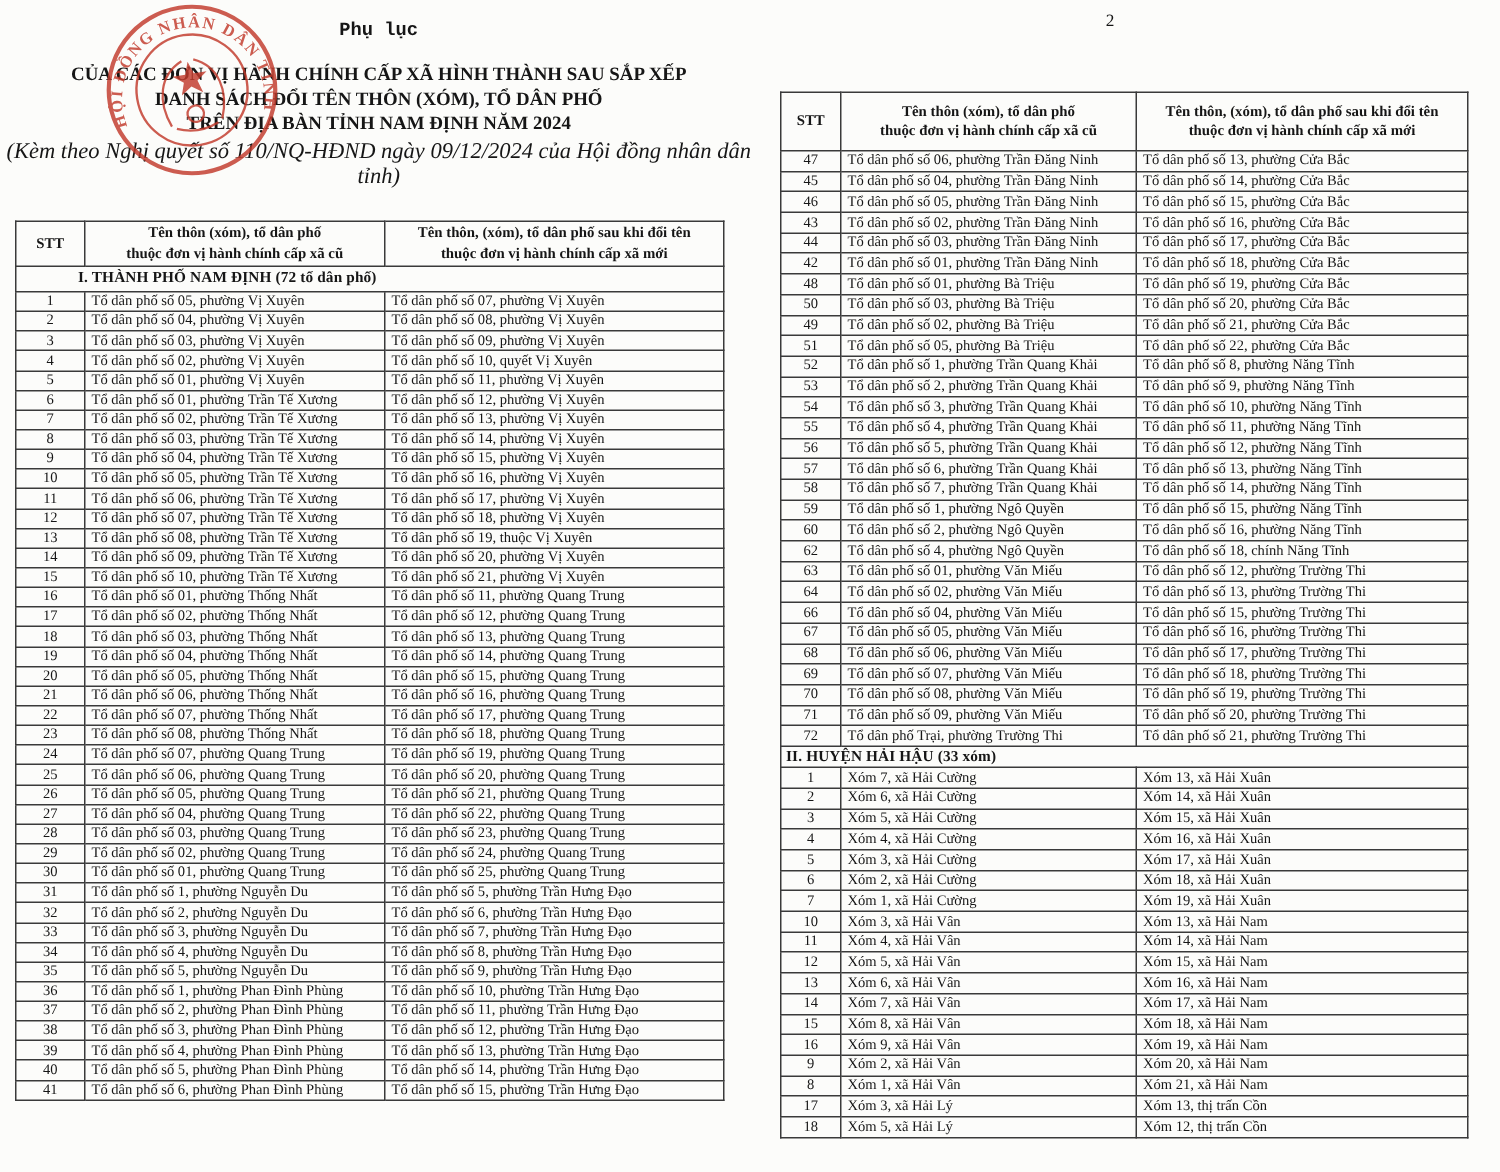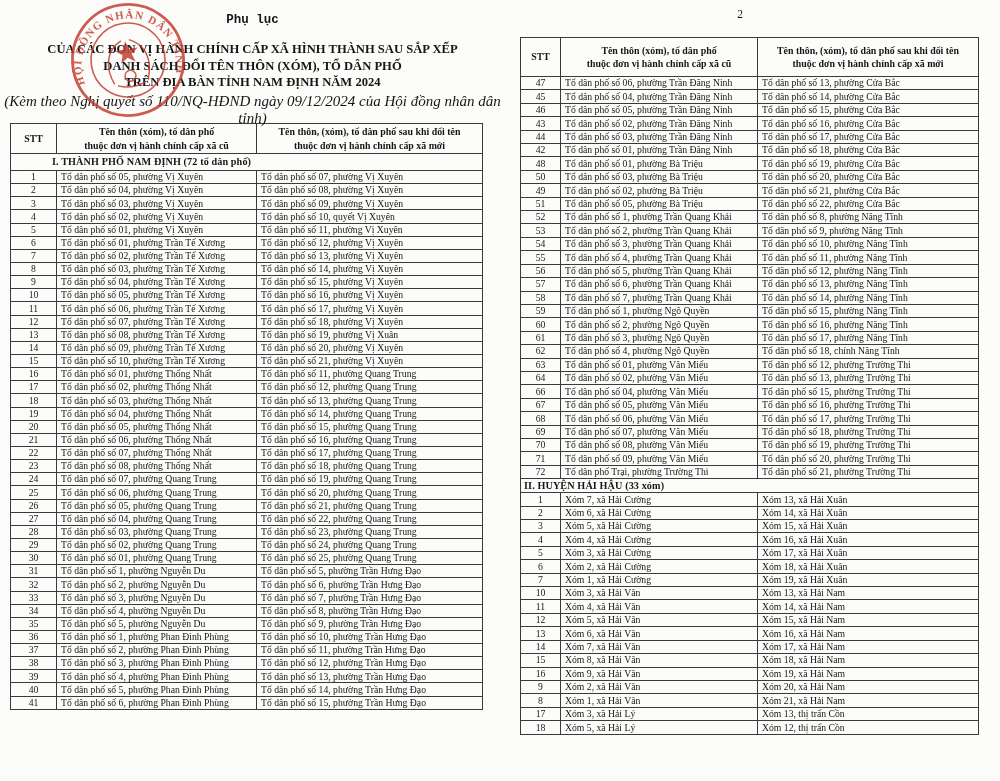--- a/index.html
+++ b/index.html
@@ -17,21 +17,21 @@
   .doc-title{font-weight:bold;font-size:12.6px;line-height:16.5px;}
   .doc-subtitle{font-style:italic;font-size:15px;margin-top:2px;}
   
   .seal{position:absolute;left:50px;top:0px;z-index:3;opacity:.82;}
   
   .page-number{
     position:absolute;left:520px;top:8px;width:440px;text-align:center;
     font-size:11.5px;z-index:2;
   }
   
-  .tbl-host{position:absolute;z-index:1;}
+  .tbl-host{position:absolute;z-index:1;margin-top:24px;}
   #p1-table{left:10px;top:123px;width:472px;height:587px;}
   #p2-table{left:520px;top:37px;width:458px;height:698px;}
   .tbl-host table{
     width:100%;height:100%;border-collapse:collapse;table-layout:fixed;
     border:1.6px solid #2e2e2e;
   }
   .tbl-host th,.tbl-host td{
     border:1px solid #3a3a3a;
     overflow:hidden;
   }
@@ -159,21 +159,21 @@
           <td>Tổ dân phố số 17, phường Vị Xuyên</td>
         </tr>
         <tr>
           <td class="c-stt">12</td>
           <td>Tổ dân phố số 07, phường Trần Tế Xương</td>
           <td>Tổ dân phố số 18, phường Vị Xuyên</td>
         </tr>
         <tr>
           <td class="c-stt">13</td>
           <td>Tổ dân phố số 08, phường Trần Tế Xương</td>
-          <td>Tổ dân phố số 19, phường Vị Xuân</td>
+          <td>Tổ dân phố số 19, thuộc Vị Xuyên</td>
         </tr>
         <tr>
           <td class="c-stt">14</td>
           <td>Tổ dân phố số 09, phường Trần Tế Xương</td>
           <td>Tổ dân phố số 20, phường Vị Xuyên</td>
         </tr>
         <tr>
           <td class="c-stt">15</td>
           <td>Tổ dân phố số 10, phường Trần Tế Xương</td>
           <td>Tổ dân phố số 21, phường Vị Xuyên</td>
@@ -420,25 +420,20 @@
           <td class="c-stt">59</td>
           <td>Tổ dân phố số 1, phường Ngô Quyền</td>
           <td>Tổ dân phố số 15, phường Năng Tĩnh</td>
         </tr>
         <tr>
           <td class="c-stt">60</td>
           <td>Tổ dân phố số 2, phường Ngô Quyền</td>
           <td>Tổ dân phố số 16, phường Năng Tĩnh</td>
         </tr>
         <tr>
-          <td class="c-stt">61</td>
-          <td>Tổ dân phố số 3, phường Ngô Quyền</td>
-          <td>Tổ dân phố số 17, phường Năng Tĩnh</td>
-        </tr>
-        <tr>
           <td class="c-stt">62</td>
           <td>Tổ dân phố số 4, phường Ngô Quyền</td>
           <td>Tổ dân phố số 18, chính Năng Tĩnh</td>
         </tr>
         <tr>
           <td class="c-stt">63</td>
           <td>Tổ dân phố số 01, phường Văn Miếu</td>
           <td>Tổ dân phố số 12, phường Trường Thi</td>
         </tr>
         <tr>

